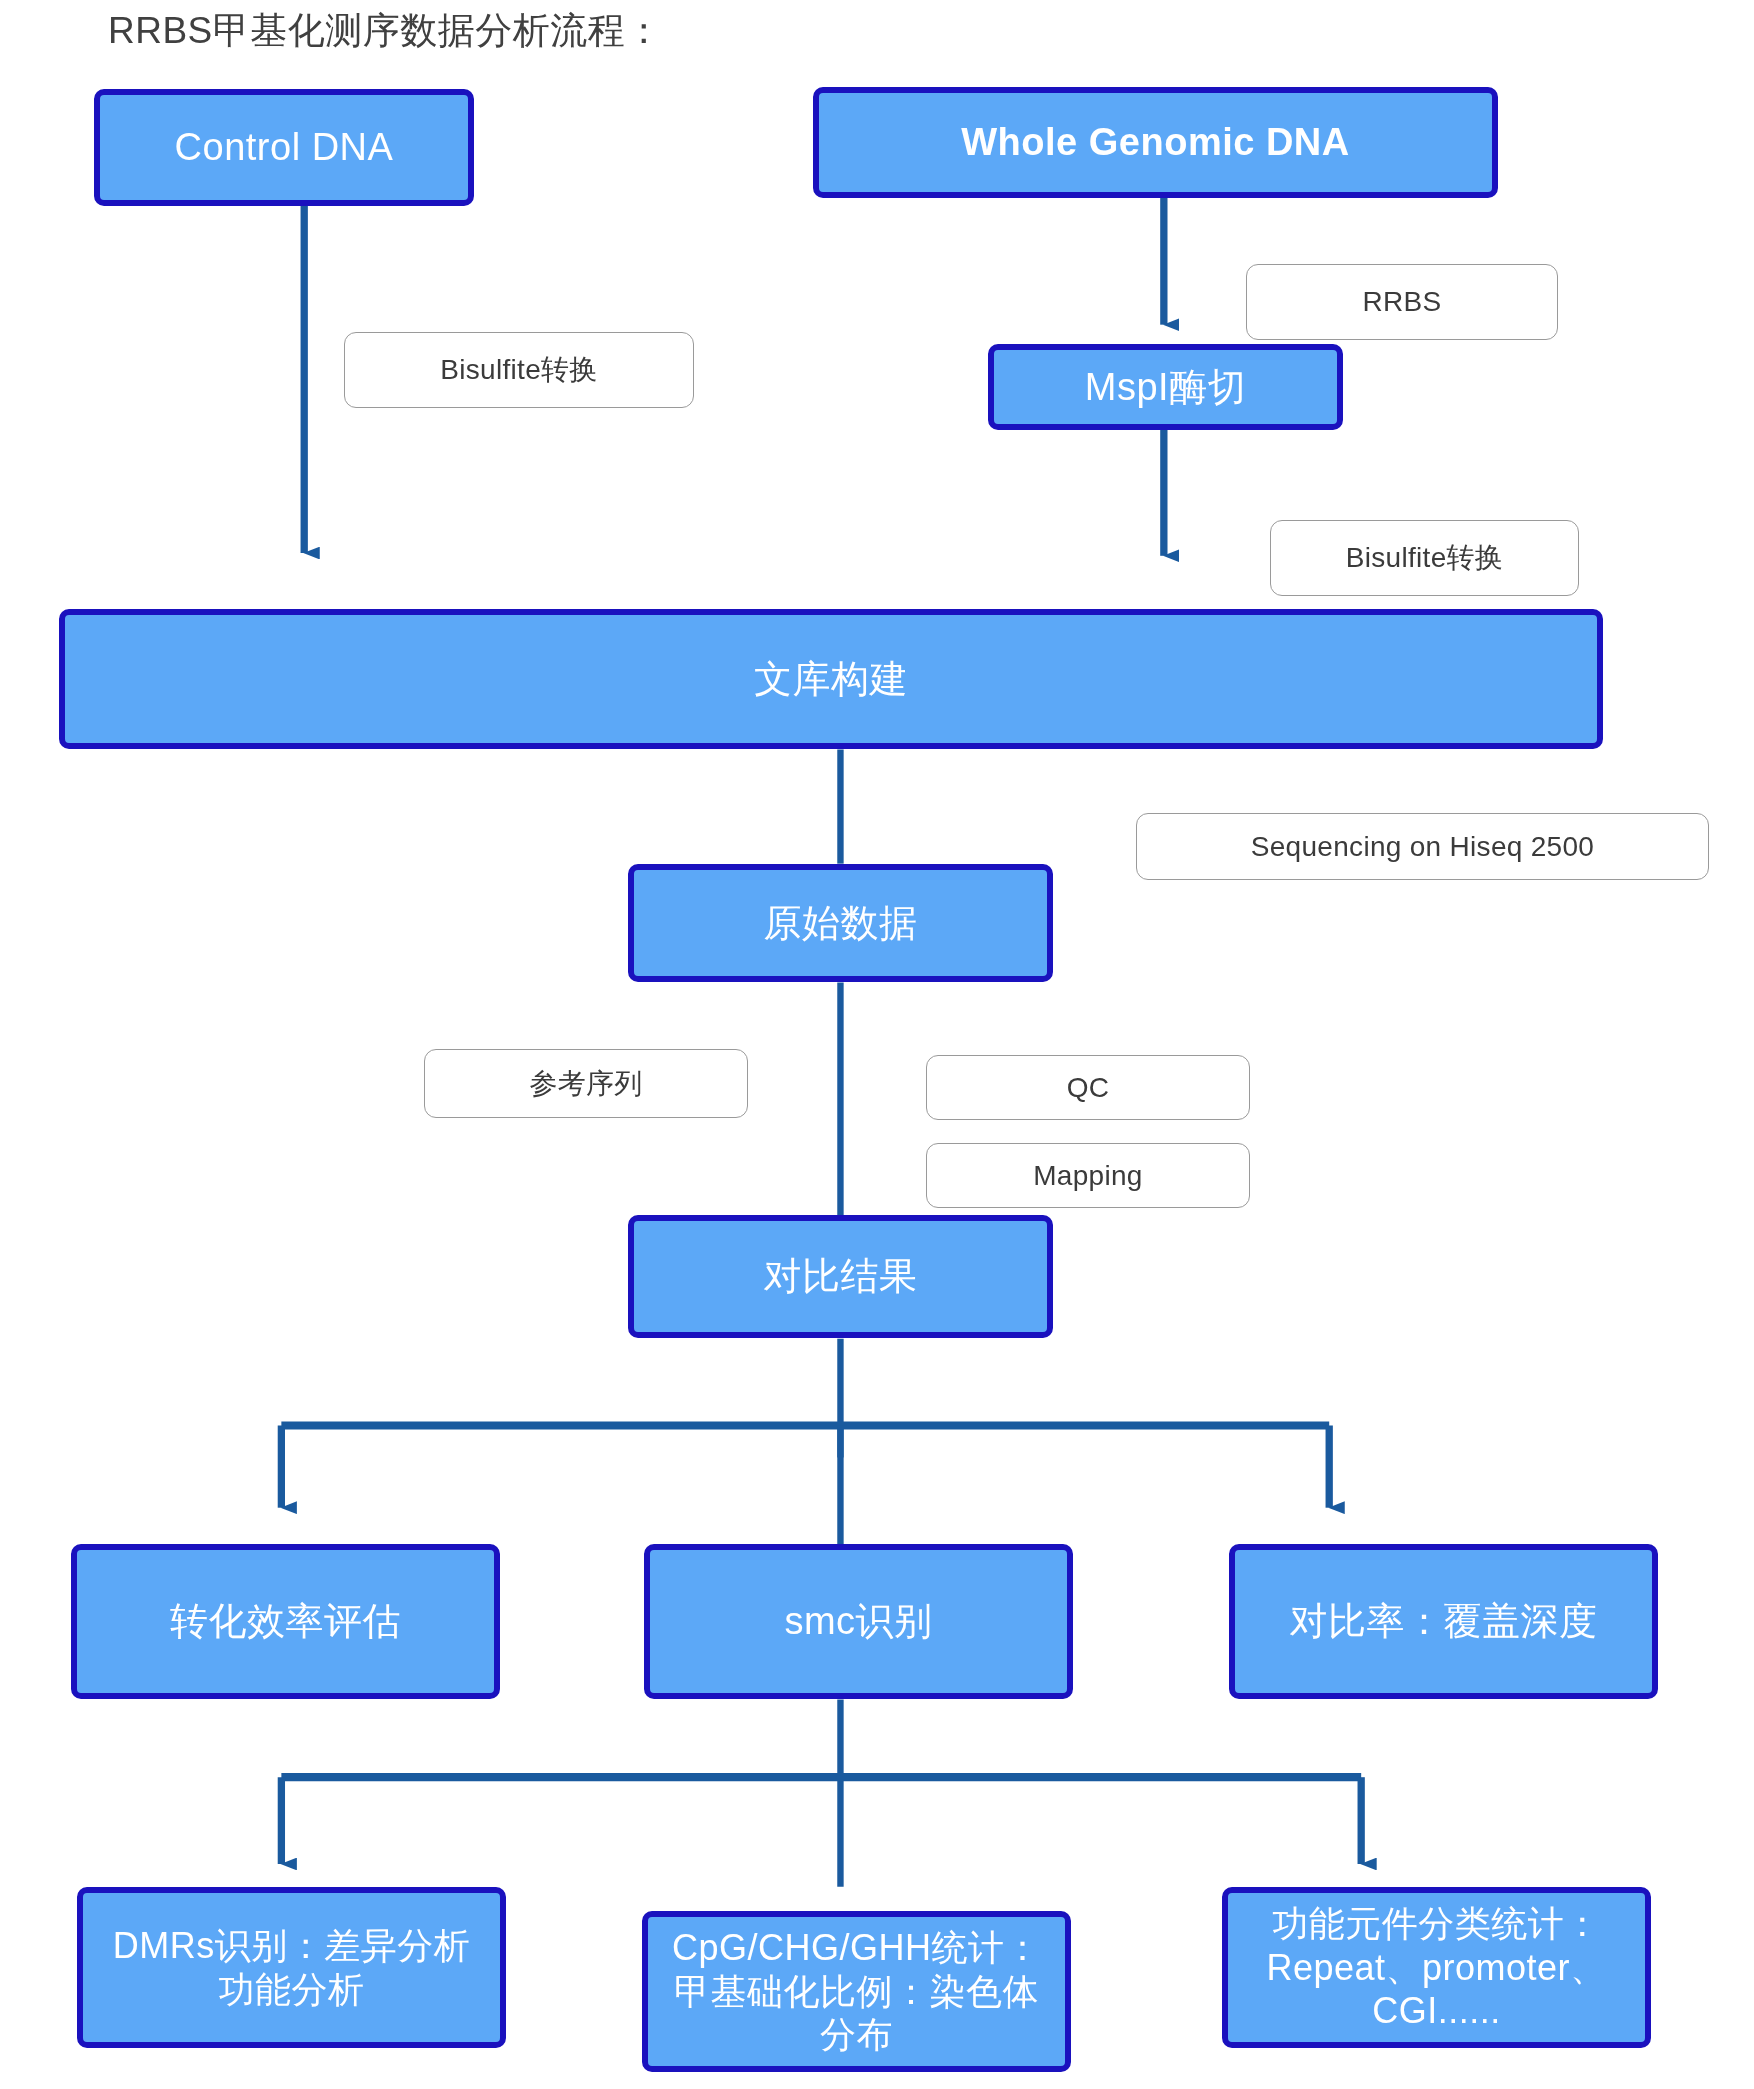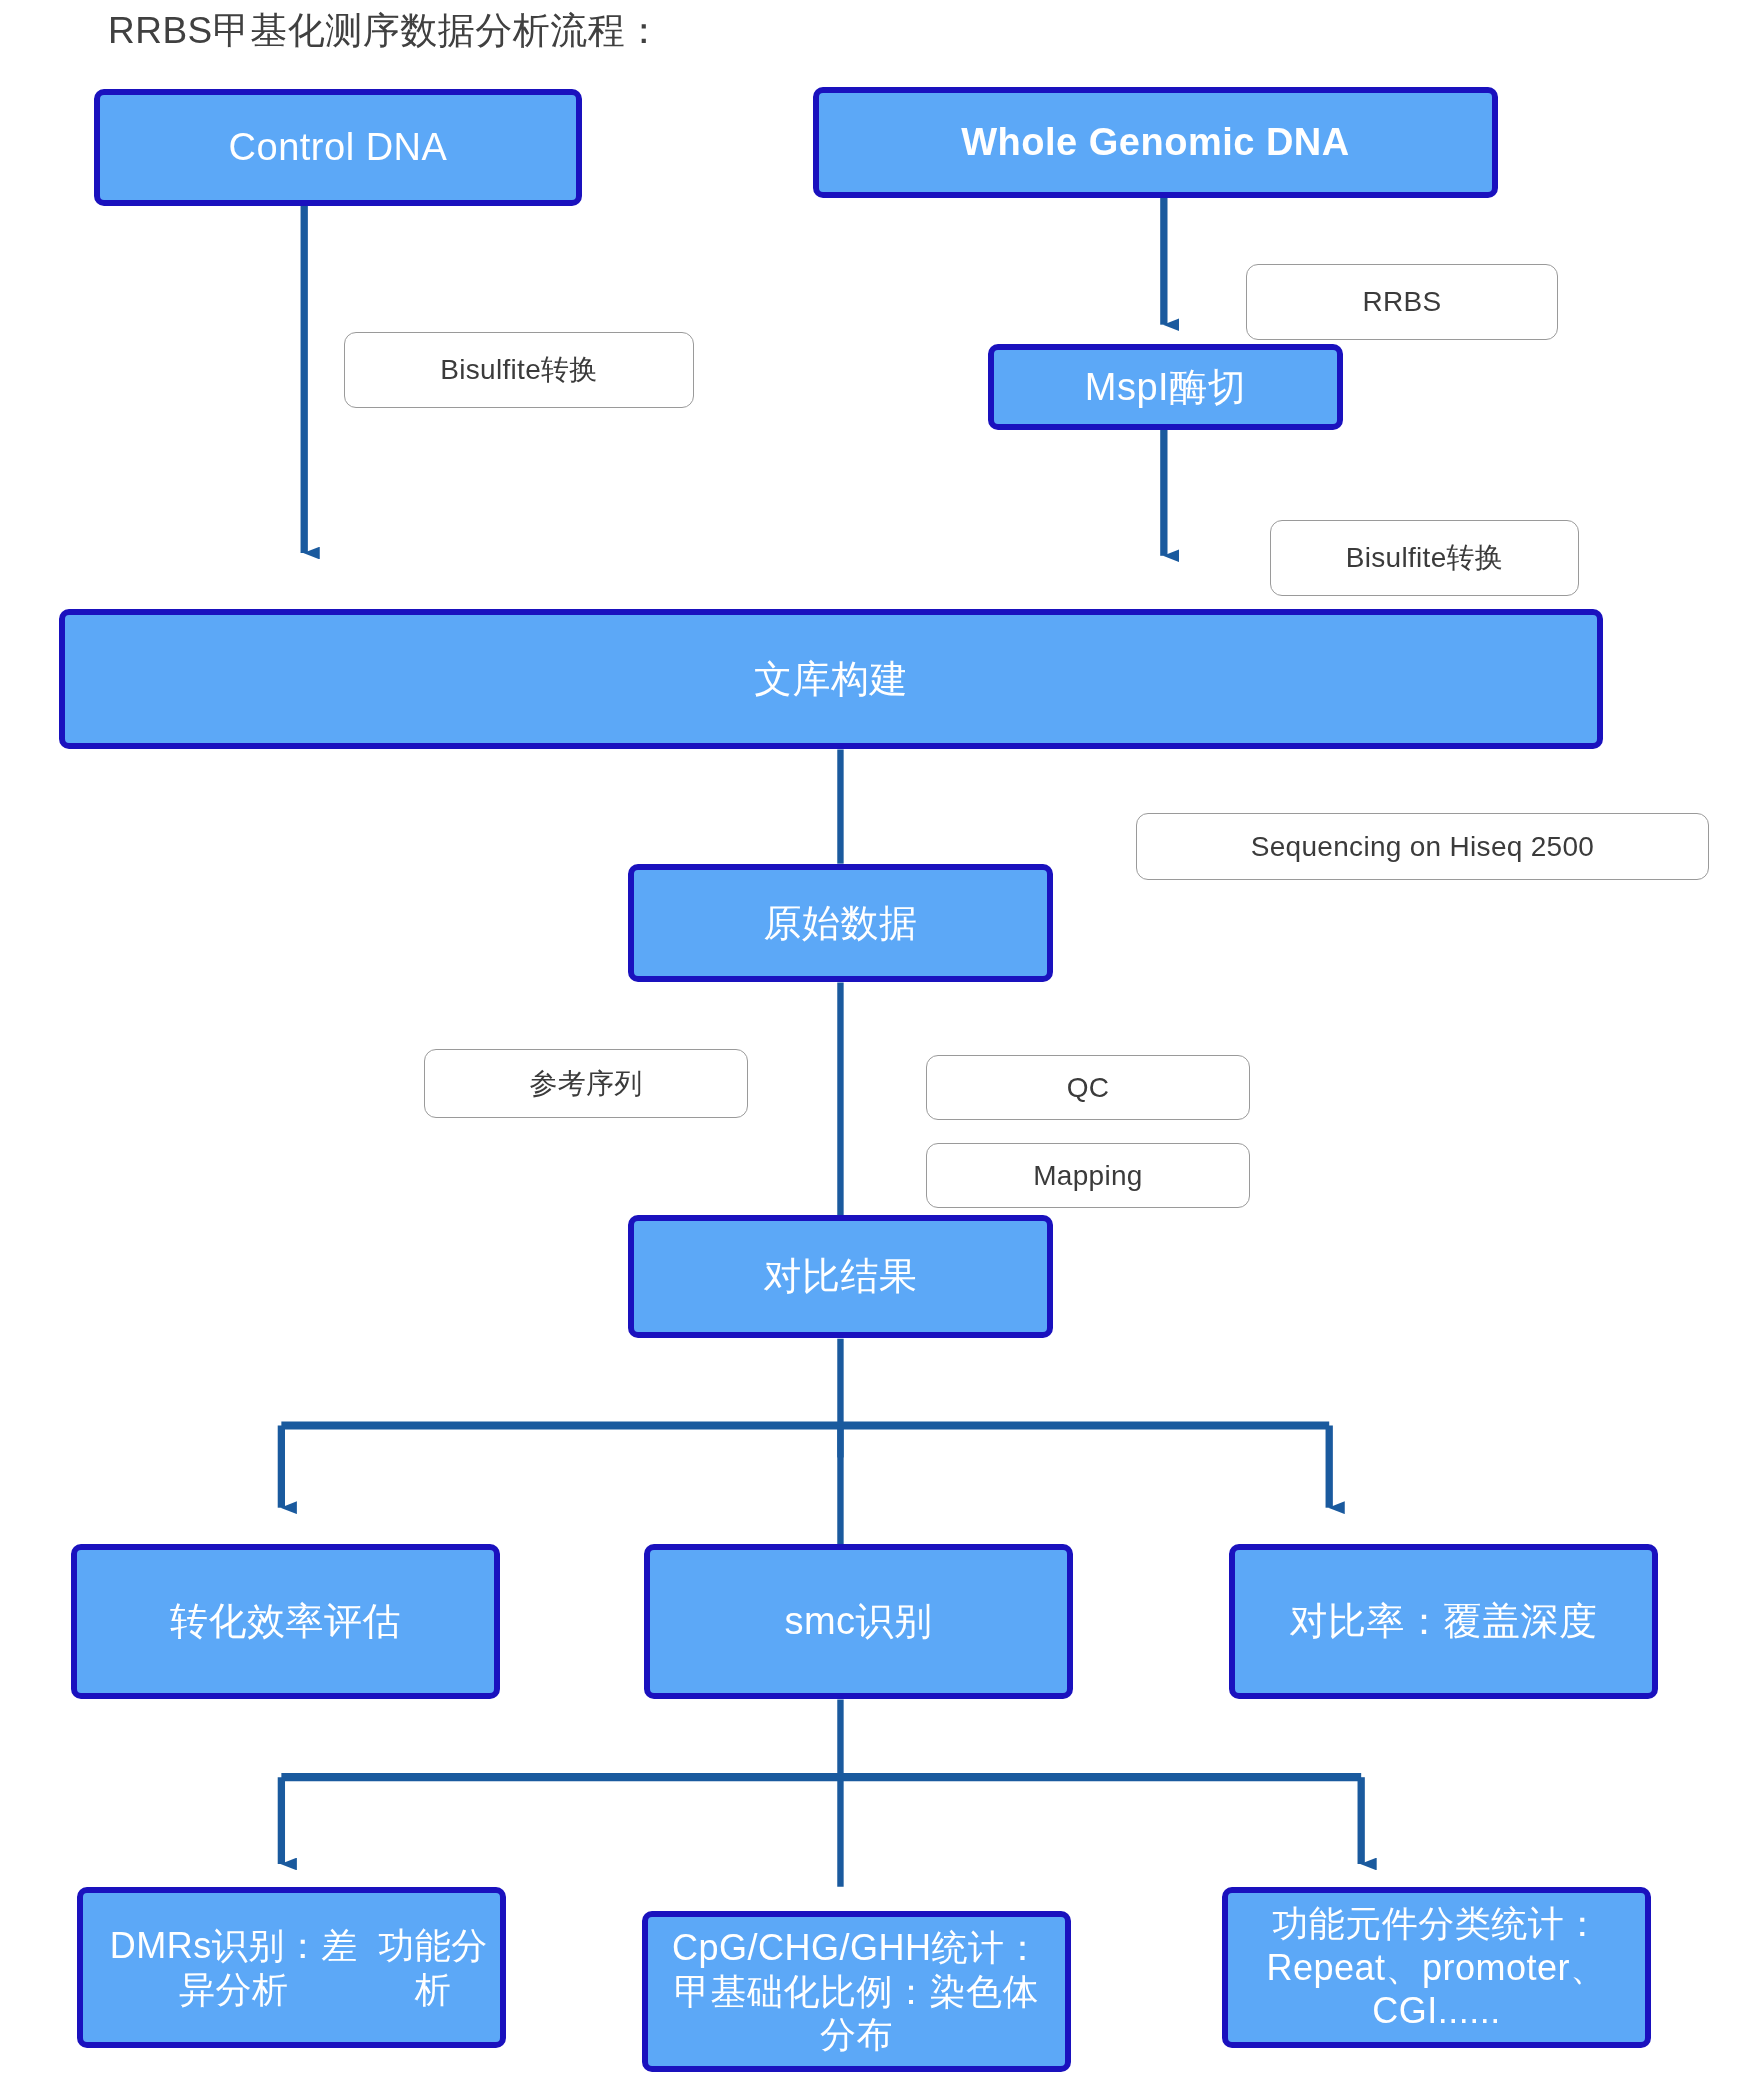--- a/index.html
+++ b/index.html
@@ -100,39 +100,39 @@
     <line x1="920" y1="1560" x2="920" y2="1690" stroke="#1A5A9E" stroke-width="7"></line>
 
     <line x1="920" y1="1860" x2="920" y2="2065" stroke="#1A5A9E" stroke-width="7"></line>
     <line x1="308" y1="1945" x2="1490" y2="1945" stroke="#1A5A9E" stroke-width="9"></line>
     <line x1="308" y1="1945" x2="308" y2="2040" stroke="#1A5A9E" stroke-width="8" marker-end="url(#ah)"></line>
     <line x1="1490" y1="1945" x2="1490" y2="2040" stroke="#1A5A9E" stroke-width="8" marker-end="url(#ah)"></line>
   </svg>
 
   <div class="title">RRBS甲基化测序数据分析流程：</div>
 
-  <div class="node" style="left:94px; top:89px; width:488px; height:117px;">Control DNA</div>
+  <div class="node" style="left:94px; top:89px; width:380px; height:117px;">Control DNA</div>
 
   <div class="node" style="left:813px; top:87px; width:685px; height:111px;font-weight:bold;">Whole Genomic DNA</div>
 
   <div class="node" style="left:988px; top:344px; width:355px; height:86px;">MspI酶切</div>
 
   <div class="node" style="left:59px; top:609px; width:1544px; height:140px;">文库构建</div>
 
   <div class="node" style="left:628px; top:864px; width:425px; height:118px;">原始数据</div>
 
   <div class="node" style="left:628px; top:1215px; width:425px; height:123px;">对比结果</div>
 
   <div class="node" style="left:71px; top:1544px; width:429px; height:155px;">转化效率评估</div>
 
   <div class="node" style="left:644px; top:1544px; width:429px; height:155px;">smc识别</div>
 
   <div class="node" style="left:1229px; top:1544px; width:429px; height:155px;">对比率：覆盖深度</div>
 
-  <div class="node multi" style="left:77px; top:1887px; width:429px; height:161px; ">
+  <div class="node multi" style="left:77px; top:1887px; width:429px; height:161px; flex-direction:column;">
     <span>DMRs识别：差异分析</span>
     <span>功能分析</span>
   </div>
 
   <div class="node multi" style="left:642px; top:1887px; width:429px; height:161px; flex-direction:column;margin-top:24px;">
     <span>CpG/CHG/GHH统计：</span>
     <span>甲基础化比例：染色体</span>
     <span>分布</span>
   </div>
 

